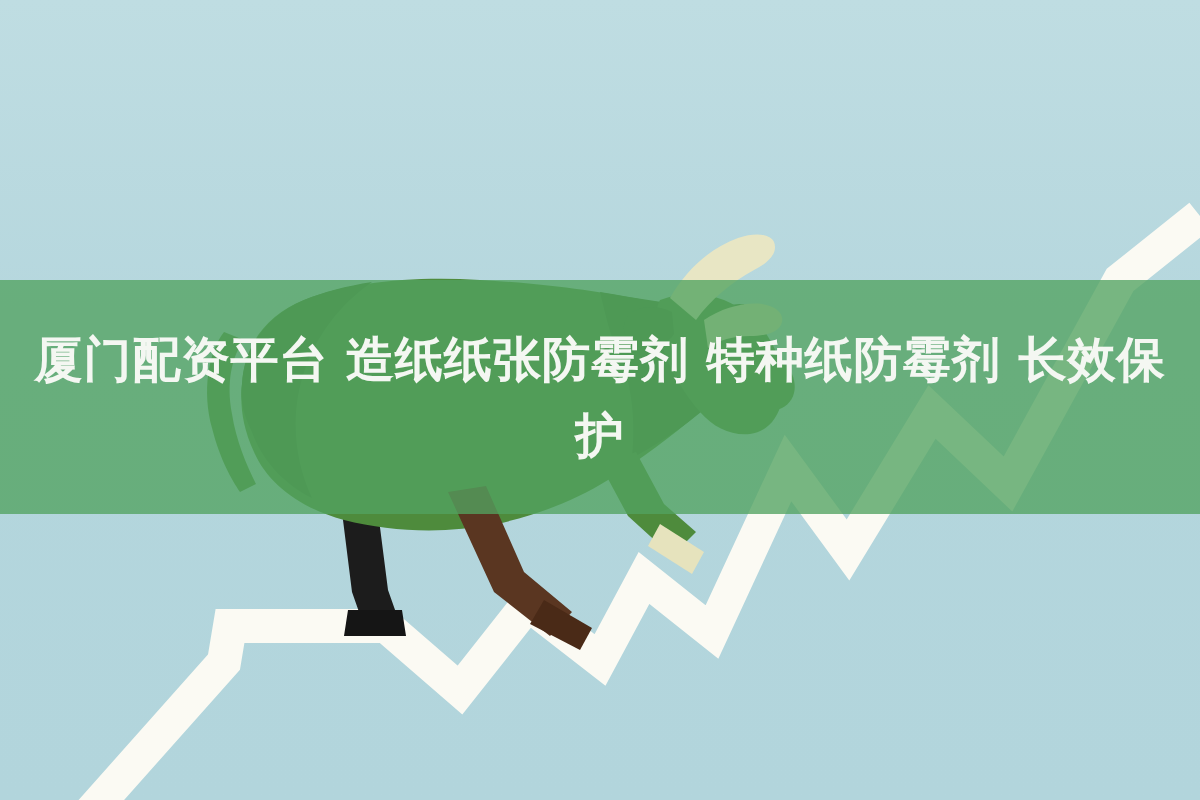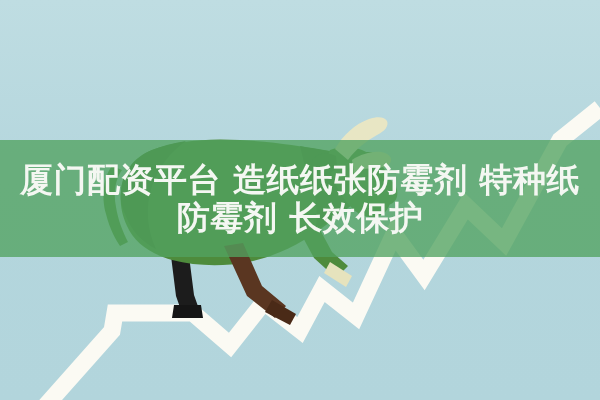--- a/index.html
+++ b/index.html
@@ -43,21 +43,21 @@
     width: 600px;
     height: 117px;
     display: flex;
     align-items: center;
     justify-content: center;
     padding: 0 8px;
     box-sizing: border-box;
   }
   #headline {
     color: #f4f7f2;
-    font-size: 33px;
+    font-size: 24px;
     line-height: 38px;
     font-weight: bold;
     text-align: center;
     letter-spacing: 0.5px;
     width: 100%;
     white-space: pre-wrap;
   }
 </style>
 </head>
 <body>

